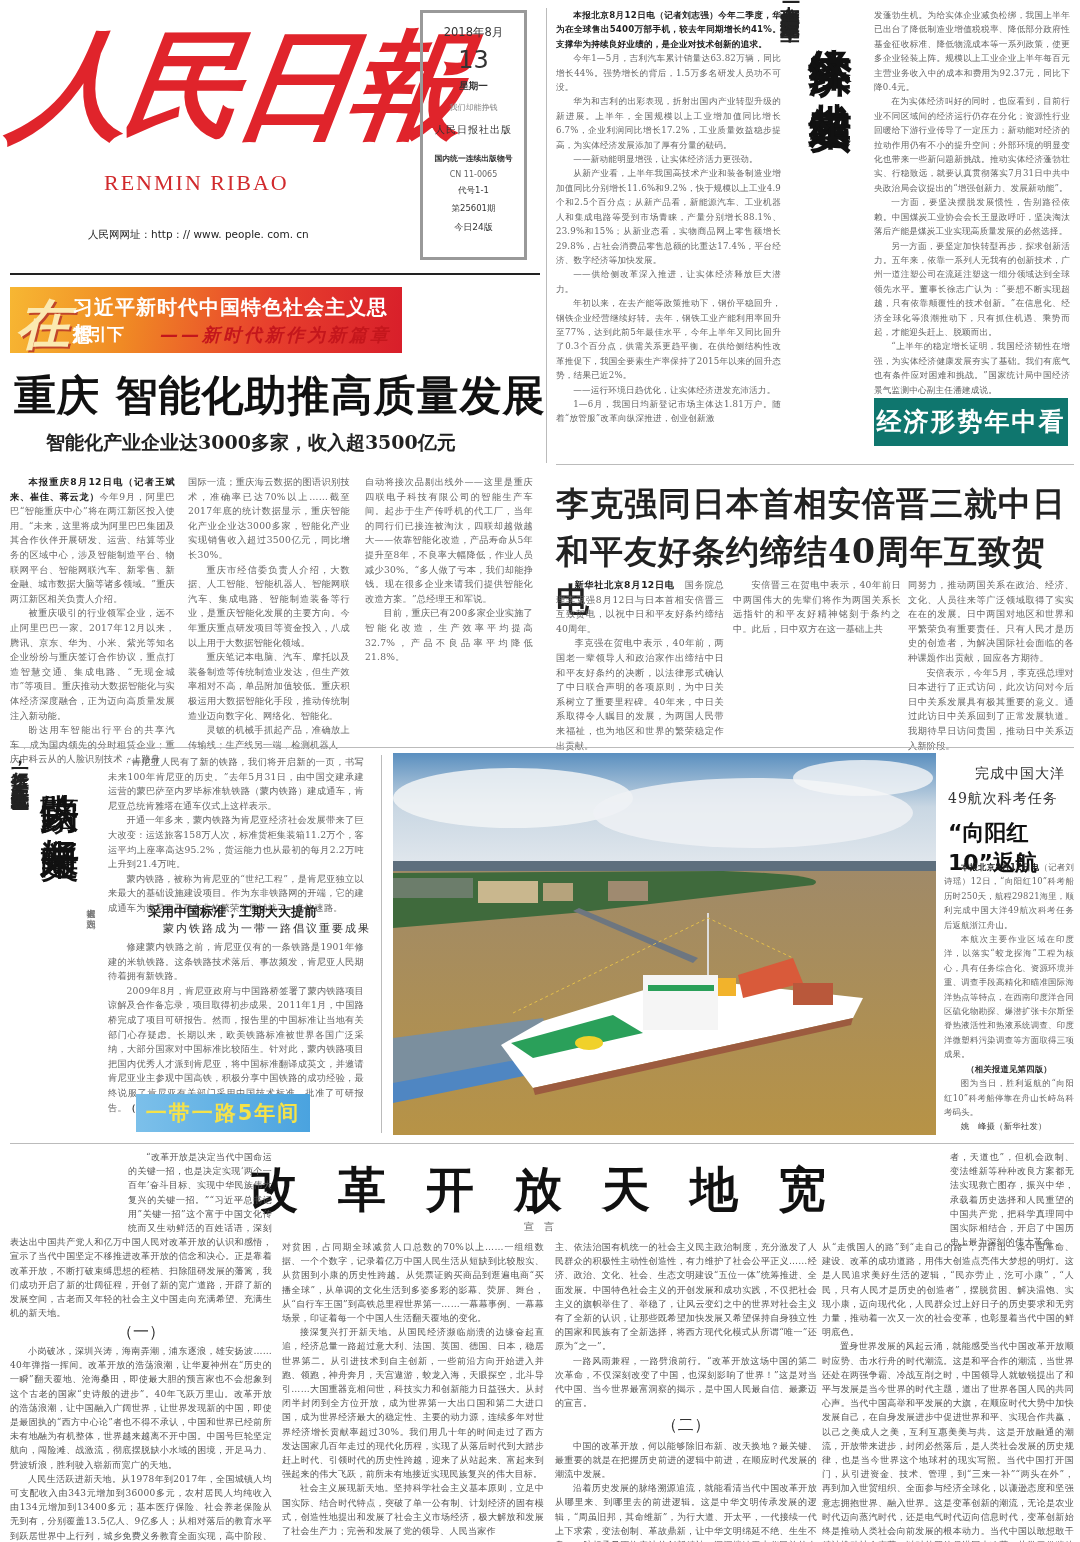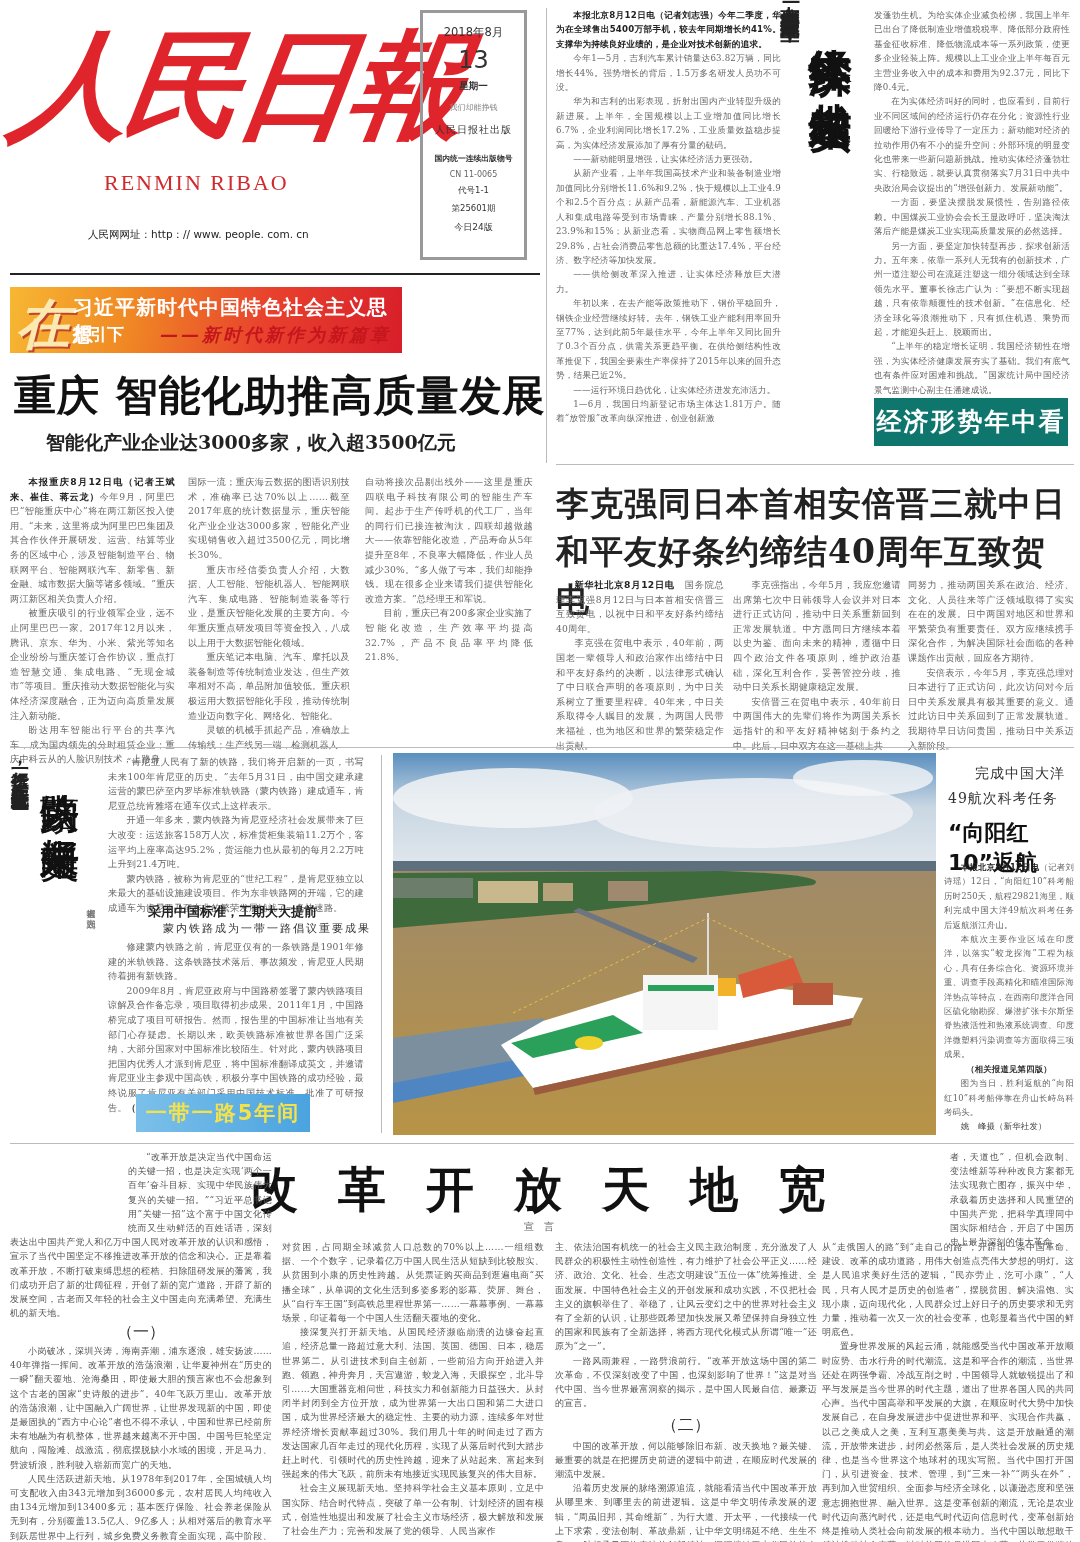--- a/index.html
+++ b/index.html
@@ -134,25 +134,24 @@
 <div class="hline" style="left:556px;top:464px;width:518px;"></div>
 <div class="abs h-lkq">
   <div>李克强同日本首相安倍晋三就中日</div>
   <div>和平友好条约缔结40周年互致贺电</div>
 </div>
 <div class="abs body-text" style="left:556px;top:578px;width:168px;">
   <p><span class="lead">新华社北京8月12日电</span>　<span>国务院总理李克强8月12日与日本首相安倍晋三互致贺电，以祝中日和平友好条约缔结40周年。</span></p>
   <p>李克强在贺电中表示，40年前，两国老一辈领导人和政治家作出缔结中日和平友好条约的决断，以法律形式确认了中日联合声明的各项原则，为中日关系树立了重要里程碑。40年来，中日关系取得令人瞩目的发展，为两国人民带来福祉，也为地区和世界的繁荣稳定作出贡献。</p>
 </div>
 <div class="abs body-text" style="left:733px;top:578px;width:168px;">
-  <p>李克强指出，今年5月，我应您邀请出席第七次中日韩领导人会议并对日本进行正式访问，推动中日关系重新回到正常发展轨道。中方愿同日方继续本着以史为鉴、面向未来的精神，遵循中日四个政治文件各项原则，维护政治基础，深化互利合作，妥善管控分歧，推动中日关系长期健康稳定发展。</p>
   <p>安倍晋三在贺电中表示，40年前日中两国伟大的先辈们将作为两国关系长远指针的和平友好精神铭刻于条约之中。此后，日中双方在这一基础上共</p>
 </div>
 <div class="abs body-text" style="left:908px;top:578px;width:166px;">
-  <p style="text-indent:0">同努力，推动两国关系在政治、经济、文化、人员往来等广泛领域取得了实实在在的发展。日中两国对地区和世界和平繁荣负有重要责任。双方应继续携手深化合作，为解决国际社会面临的各种课题作出贡献，回应各方期待。</p>
+  <p style="text-indent:0">同努力，推动两国关系在政治、经济、文化、人员往来等广泛领域取得了实实在在的发展。日中两国对地区和世界和平繁荣负有重要责任。只有人民才是历史的创造者，为解决国际社会面临的各种课题作出贡献，回应各方期待。</p>
   <p>安倍表示，今年5月，李克强总理对日本进行了正式访问，此次访问对今后日中关系发展具有极其重要的意义。通过此访日中关系回到了正常发展轨道。我期待早日访问贵国，推动日中关系迈入新阶段。</p>
 </div>
 
 <div class="hline" style="left:10px;top:747px;width:1064px;"></div>
 
 <div class="abs vert v-kenya-small">运行一年多，给肯尼亚带来巨大改变——</div>
 <div class="abs vert v-kenya-big">蒙内铁路 通向美好未来</div>
 <div class="abs vert v-kenya-byline">本报记者 刘志强</div>
 
 <div class="abs body-text" style="left:108px;top:755px;width:256px;">

